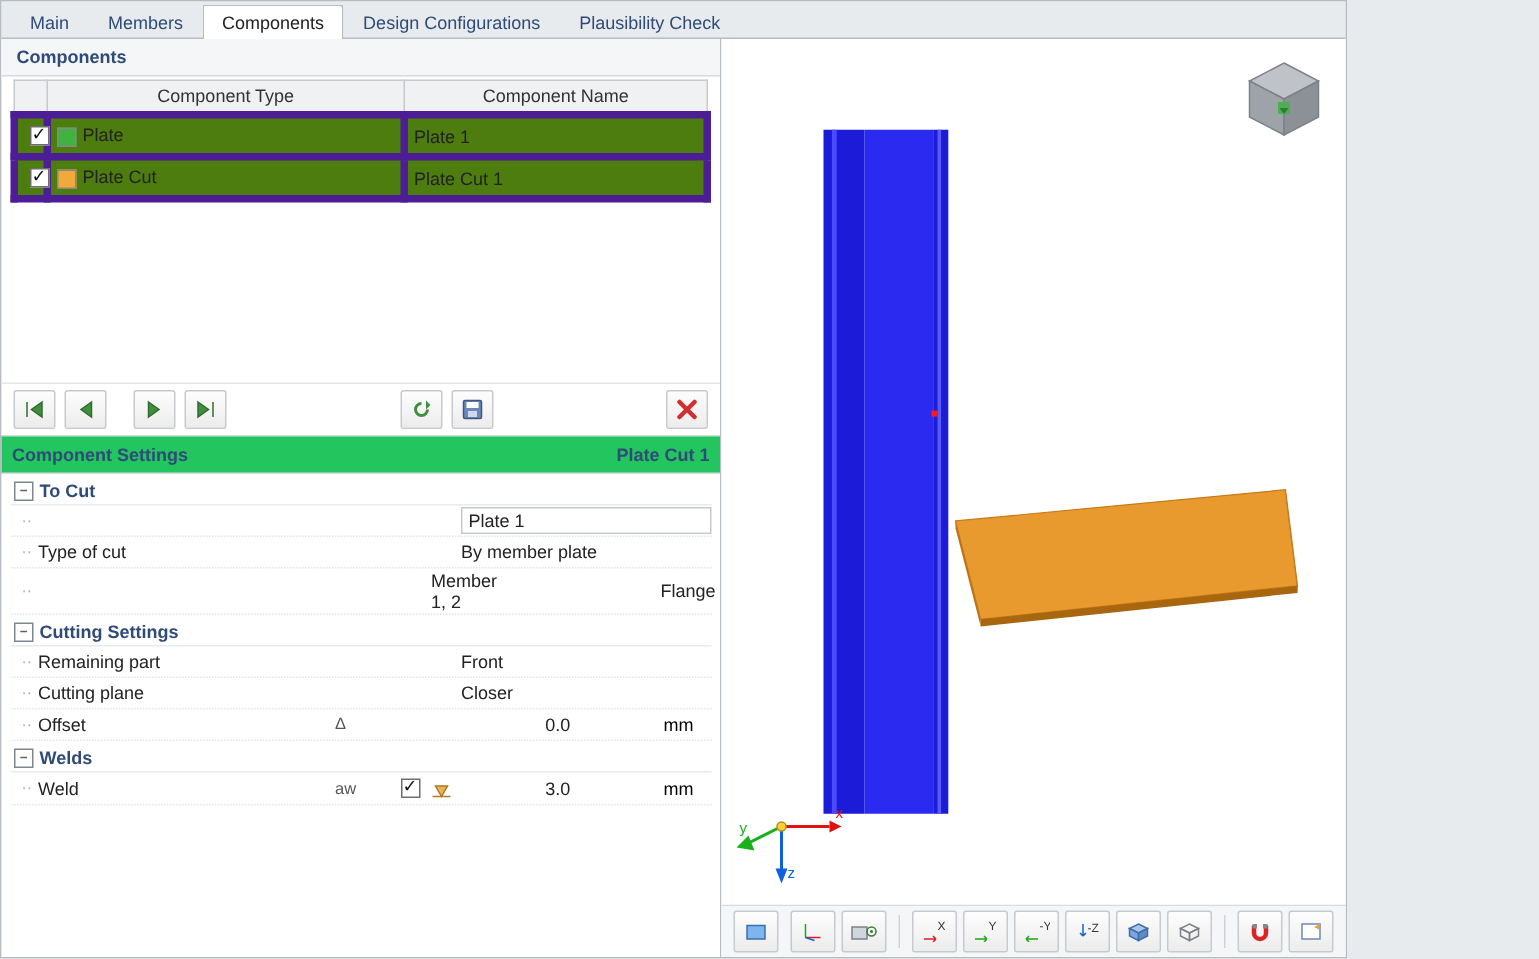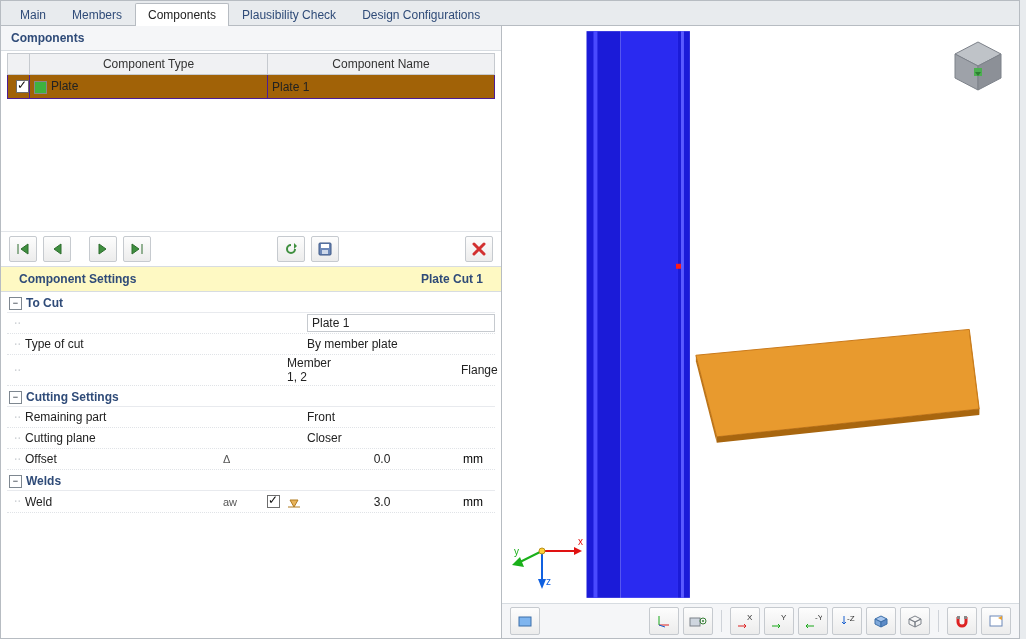--- a/index.html
+++ b/index.html
@@ -1,32 +1,32 @@
 <!DOCTYPE html>
 <html><head>
 <meta charset="utf-8">
 <style>
 html,body{margin:0;padding:0;font-family:"Segoe UI",Tahoma,sans-serif;font-size:12px;color:#222;background:#e8ebee;height:100%;overflow:hidden}
-.app{display:flex;flex-direction:column;width:1020px;height:639px;box-sizing:border-box;border:1px solid #b7bcc2;background:#e8ebee}
+.app{display:flex;flex-direction:column;width:898px;height:639px;box-sizing:border-box;border:1px solid #b7bcc2;background:#e8ebee}
 .tabs{display:flex;align-items:flex-end;height:24px;border-bottom:1px solid #b7bcc2;padding-left:6px;gap:0;background:#e8ebee}
 .tab{padding:4px 12px;border:1px solid transparent;border-bottom:none;color:#2f4b78;cursor:pointer;border-radius:2px 2px 0 0;position:relative;top:1px}
 .tab.active{background:#fff;border-color:#b7bcc2;color:#222}
 .main{flex:1;display:flex;min-height:0}
 .left{width:500px;display:flex;flex-direction:column;border-right:1px solid #b7bcc2;background:#fff;min-height:0}
 .right{flex:1;display:flex;flex-direction:column;background:#fff;position:relative;min-height:0}
 .panel-title{padding:5px 10px;color:#2f4b78;font-weight:600;border-bottom:1px solid #d7dce1;background:#f5f6f8}
-.grid{border-collapse:collapse;width:calc(100% - 12px);margin:2px 6px 12px 6px;table-layout:fixed}
+.grid{border-collapse:collapse;width:calc(100% - 12px);margin:2px 6px 0 6px;table-layout:fixed}
 .grid th{background:#f0f1f3;border:1px solid #c6cacf;padding:3px 6px;font-weight:normal;color:#333;text-align:center}
-.grid td{border:1px solid #4c1d95;padding:2px 4px;background:#a16207;height:16px;vertical-align:middle}
+.grid td{border:5px solid #4c1d95;padding:2px 4px;background:#4d7c0f;height:16px;vertical-align:middle}
 .grid td.chk{width:18px;text-align:center}
 .sw{display:inline-block;width:11px;height:11px;vertical-align:middle;margin-right:4px;border:1px solid #888}
 .comp-list-pad{flex:0 0 120px}
 .toolbar{display:flex;align-items:center;padding:4px 8px;gap:6px;border-top:1px solid #e2e5e9}
 .tbtn{width:26px;height:24px;border:1px solid #c6cacf;background:linear-gradient(#fdfdfd,#ececec);border-radius:2px;display:flex;align-items:center;justify-content:center;cursor:pointer}
-.settings-title{display:flex;justify-content:space-between;align-items:center;padding:5px 18px;color:#2f4b78;font-weight:600;border-top:1px solid #d7dce1;border-bottom:1px solid #d7dce1;background:#fef9c3}
+.settings-title{display:flex;justify-content:space-between;align-items:center;padding:5px 7px;color:#2f4b78;font-weight:600;border-top:1px solid #d7dce1;border-bottom:1px solid #d7dce1;background:#22c55e}
 .tree{flex:1;overflow:auto;padding:0 6px 6px 6px}
 .group{margin:2px 0}
 .ghead{display:flex;align-items:center;gap:4px;padding:2px 2px;color:#2f4b78;border-bottom:1px solid #e8eaee;font-weight:600}
 .gicon{width:11px;height:11px;border:1px solid #7e8790;display:flex;align-items:center;justify-content:center;font-size:9px;line-height:9px;color:#5c636b;background:#fff}
 .row{display:grid;grid-template-columns:16px 200px 40px 24px 20px 1fr 34px;align-items:center;border-bottom:1px dotted #e0e3e7;min-height:18px;padding:1px 0}
 .row .twig{color:#b7bcc2;font-size:11px;text-align:right;padding-right:2px}
 .row .lbl{padding-left:2px}
 .row .sym{color:#555;font-size:11px}
 .row .valcell{text-align:center;padding-right:4px}
 .row .unit{color:#000000;padding-left:2px}
@@ -43,22 +43,22 @@
 svg{display:block}
 </style>
 </head>
 <body>
 
 <div class="app">
   <div class="tabs">
     <div class="tab">Main</div>
     <div class="tab">Members</div>
     <div class="tab active">Components</div>
+    <div class="tab">Design Configurations</div>
     <div class="tab">Plausibility Check</div>
-    <div class="tab">Design Configurations</div>
   </div>
 
   <div class="main">
     <div class="left">
       <div class="panel-title">Components</div>
 
       <table class="grid">
         <colgroup>
             <col style="width:22px">
             <col style="width:238px">
@@ -70,20 +70,25 @@
             <th>Component Type</th>
             <th>Component Name</th>
           </tr>
         </thead>
         <tbody>
           <tr>
             <td class="chk"><input type="checkbox" class="ichk" checked="" style=""></td>
             <td><span class="sw" style="background:#3fb23f"></span><span>Plate</span></td>
             <td><span>Plate 1</span></td>
           </tr>
+          <tr>
+            <td class="chk"><input type="checkbox" class="ichk" checked="" style=""></td>
+            <td><span class="sw" style="background:#f2a93b"></span><span>Plate Cut</span></td>
+            <td><span>Plate Cut 1</span></td>
+          </tr>
         </tbody>
       </table>
       <div class="comp-list-pad"></div>
 
       <div class="toolbar">
         <div class="tbtn">
             <svg width="16" height="14">
               <path d="M3 2v10M13 2l-7 5 7 5z" fill="#3f8f3f" stroke="#2e6d2e"></path>
             </svg>
           </div>

